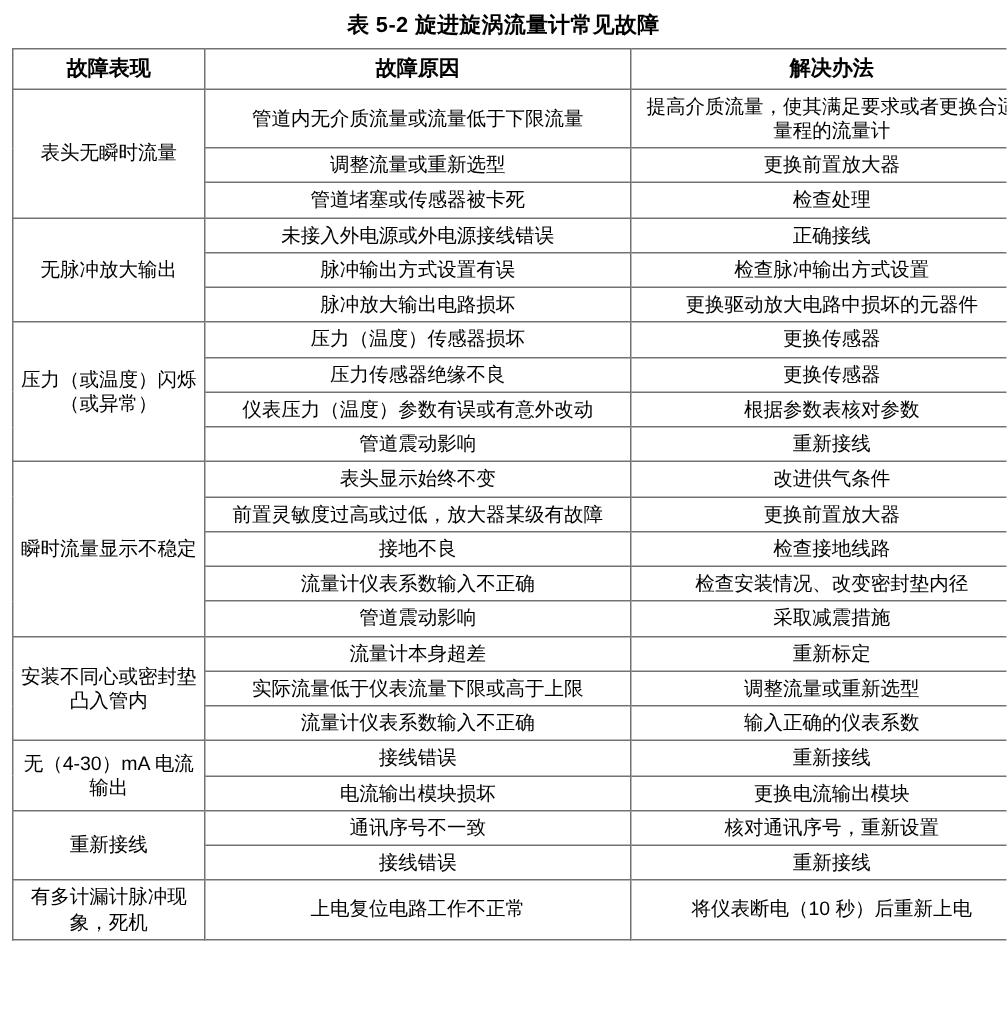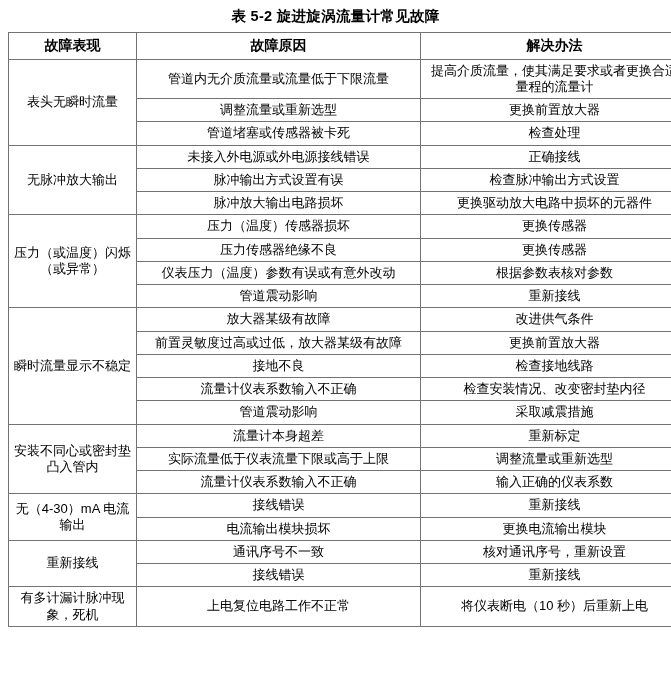--- a/index.html
+++ b/index.html
@@ -118,21 +118,21 @@
         <td class="col-cause">仪表压力（温度）参数有误或有意外改动</td>
         <td class="col-solution">根据参数表核对参数</td>
       </tr>
       <tr>
         <td class="col-cause">管道震动影响</td>
         <td class="col-solution">重新接线</td>
       </tr>
 
       <tr>
         <td class="col-symptom" rowspan="5">瞬时流量显示不稳定</td>
-        <td class="col-cause">放大器某级有故障</td>
+        <td class="col-cause">表头显示始终不变</td>
         <td class="col-solution">改进供气条件</td>
       </tr>
       <tr>
         <td class="col-cause">前置灵敏度过高或过低，放大器某级有故障</td>
         <td class="col-solution">更换前置放大器</td>
       </tr>
       <tr>
         <td class="col-cause">接地不良</td>
         <td class="col-solution">检查接地线路</td>
       </tr>

